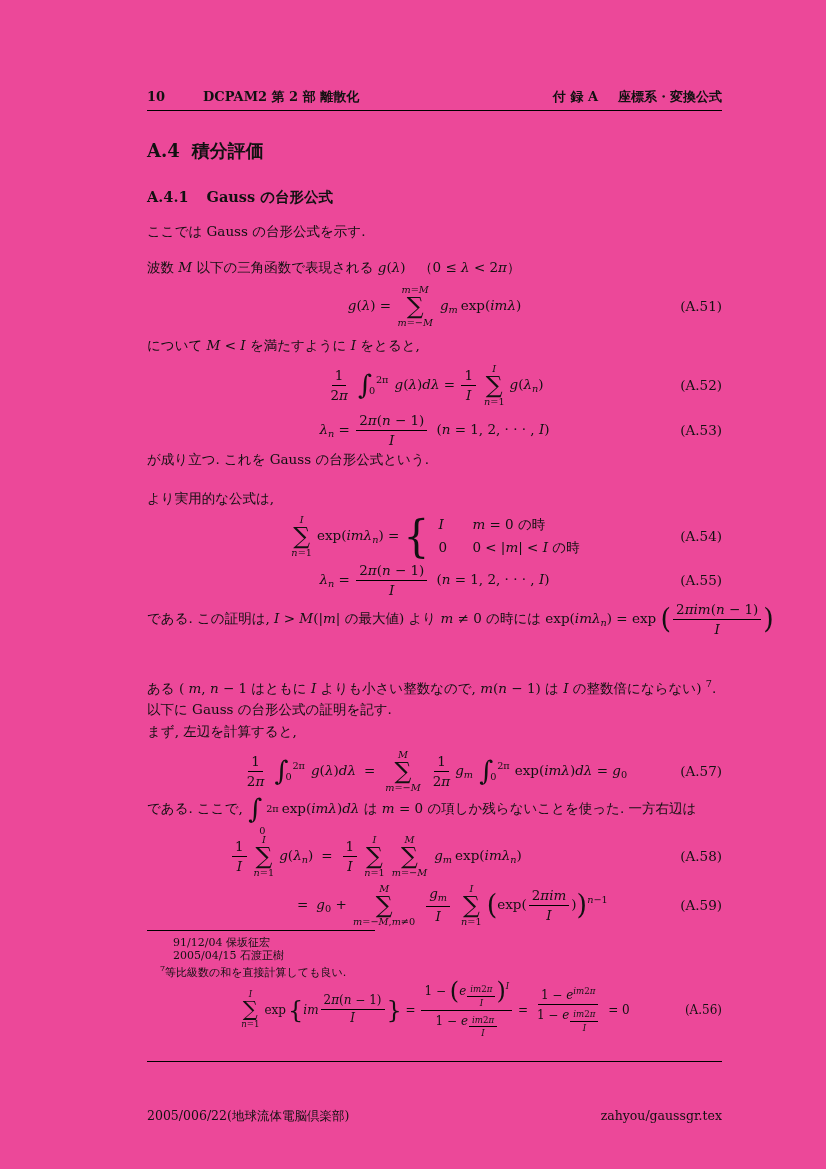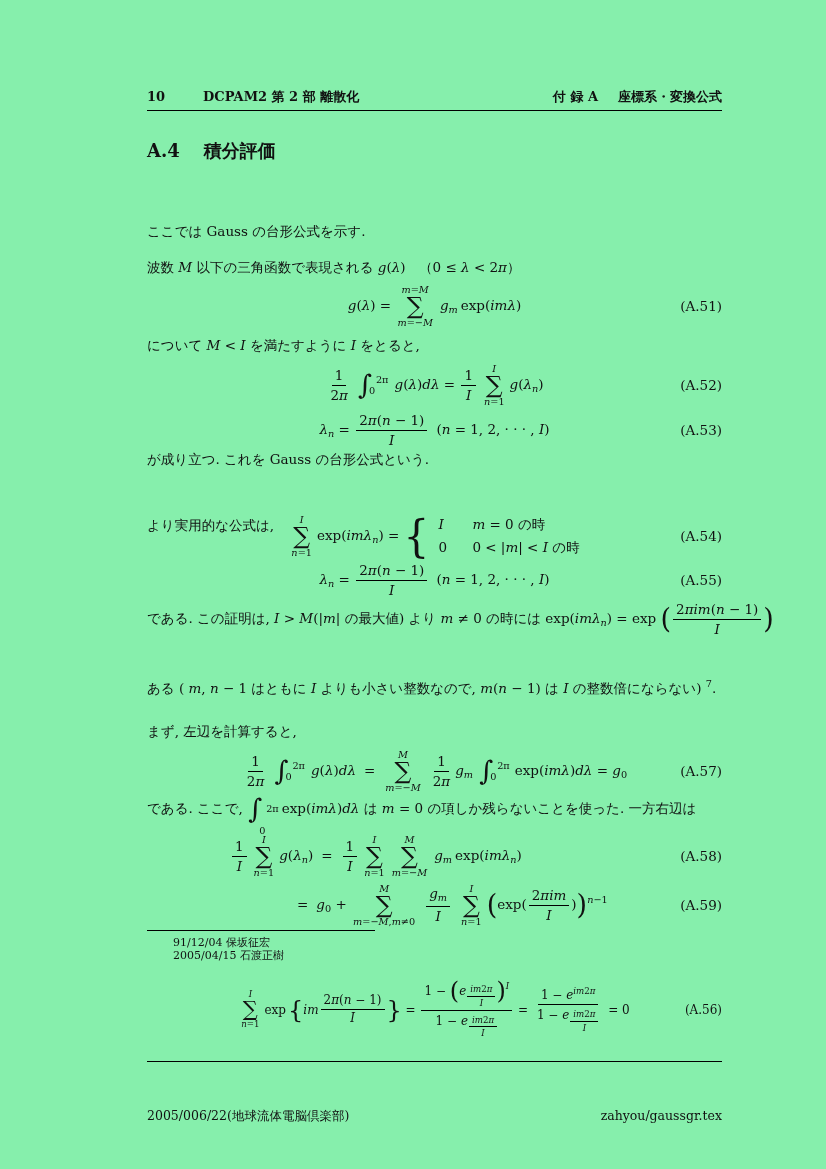--- a/index.html
+++ b/index.html
@@ -1,31 +1,31 @@
 <!DOCTYPE html>
 <html><head>
 <meta charset="utf-8">
 <style>
   html,body{margin:0;padding:0;background:#ffffff;}
-  .page{position:relative;width:826px;height:1169px;background:#86efac;color:#111;
+  .page{position:relative;width:826px;height:1169px;background:#ec4899;color:#111;
         font-family:"DejaVu Serif","Liberation Serif",serif;overflow:hidden;}
   .content{position:absolute;left:147px;top:0;width:575px;height:100%;}
   .abs{position:absolute;left:0;right:0;}
   
   .hdr{display:flex;align-items:baseline;font-size:13px;}
   .hdr-num{font-weight:bold;margin-right:38px;}
   .hdr-lt{font-weight:bold;text-align:right;}
   .hdr-right{margin-left:auto;display:flex;}
   .hdr-ra{font-weight:bold;margin-right:20px;}
   .hdr-rt{font-weight:bold;}
   .rule{border-top:1.2px solid #000;height:0;}
   .ftr{display:flex;justify-content:space-between;font-size:12.5px;}
   
   .h1{font-size:18px;font-weight:bold;}
-  .h1 .hnum{margin-right:24px;}
+  .h1 .hnum{margin-right:12px;}
   .h2{font-size:14.5px;font-weight:bold;}
   .h2 .hnum{margin-right:18px;}
   
   .para{font-size:13.5px;line-height:22px;white-space:nowrap;}
   
   .eq{display:flex;justify-content:center;align-items:center;font-size:13.5px;white-space:nowrap;}
   .eq.left{justify-content:flex-start;}
   .eqlabel{position:absolute;right:0;top:50%;transform:translateY(-50%);font-size:13.5px;margin-left:40px;}
   .eq-fn{font-size:12px;}
   .eq-fn .eqlabel{font-size:12px;}
@@ -75,20 +75,23 @@
       <span class="hdr-right">
         <span class="hdr-ra">付 録 A</span>
         <span class="hdr-rt">座標系・変換公式</span>
       </span>
     </div>
     <div class="abs rule" style="top:110px"></div>
 
     <div class="abs h1" style="top:139px">
       <span class="hnum">A.4</span><span>積分評価</span>
     </div>
+    <div class="abs h2" style="top:188px">
+      <span class="hnum">A.4.1</span><span>Gauss の台形公式</span>
+    </div>
 
     <div class="abs para" style="top:220px"><span class="mj">ここでは Gauss の台形公式を示す.</span></div>
     <div class="abs para" style="top:256px"><span class="mj">波数 </span><span class="mi">M</span><span class="mj"> 以下の三角函数で表現される </span><span class="mi">g</span><span class="mr">(</span><span class="mi">λ</span><span class="mr">)</span><span class="mj">　（</span><span class="mr">0 ≤ </span><span class="mi">λ</span><span class="mr"> &lt; 2</span><span class="mi">π</span><span class="mj">）</span></div>
 
     <div class="abs eq" style="top:280px;height:52px">
       <span class="eqbody"><span class="mi">g</span><span class="mr">(</span><span class="mi">λ</span><span class="mr">) = </span><span class="msum">
             <span class="lim"><span class="mi">m</span><span class="mr">=</span><span class="mi">M</span></span>
             <span class="sumg">∑</span>
             <span class="lim"><span class="mi">m</span><span class="mr">=−</span><span class="mi">M</span></span>
           </span><span class="msp" style="width: 5px;"></span><span class="mi">g</span><span class="msub"><span class="mi">m</span></span><span class="msp" style="width: 3px;"></span><span class="mr">exp(</span><span class="mi">imλ</span><span class="mr">)</span></span>
@@ -119,21 +122,21 @@
     </div>
     <div class="abs eq" style="top:412px;height:36px">
       <span class="eqbody"><span class="mi">λ</span><span class="msub"><span class="mi">n</span></span><span class="mr"> = </span><span class="mfrac">
             <span class="fnum"><span class="mr">2</span><span class="mi">π</span><span class="mr">(</span><span class="mi">n</span><span class="mr"> − 1)</span></span>
             <span class="fden"><span class="mi">I</span></span>
           </span><span class="msp" style="width: 7px;"></span><span class="mr">(</span><span class="mi">n</span><span class="mr"> = 1, 2, · · · , </span><span class="mi">I</span><span class="mr">)</span></span>
       <span class="eqlabel">(A.53)</span>
     </div>
 
     <div class="abs para" style="top:448px"><span class="mj">が成り立つ. これを Gauss の台形公式という.</span></div>
-    <div class="abs para" style="top:514px"><span class="mj">より実用的な公式は,</span></div>
+    <div class="abs para" style="top:487px"><span class="mj">より実用的な公式は,</span></div>
 
     <div class="abs eq" style="top:510px;height:52px">
       <span class="eqbody"><span class="msum">
             <span class="lim"><span class="mi">I</span></span>
             <span class="sumg">∑</span>
             <span class="lim"><span class="mi">n</span><span class="mr">=1</span></span>
           </span><span class="msp" style="width: 3px;"></span><span class="mr">exp(</span><span class="mi">imλ</span><span class="msub"><span class="mi">n</span></span><span class="mr">) = </span><span class="mcases">
             <span class="cbrace">{</span>
             <span class="ccol">
               <span class="crow">
@@ -155,20 +158,21 @@
           </span><span class="msp" style="width: 7px;"></span><span class="mr">(</span><span class="mi">n</span><span class="mr"> = 1, 2, · · · , </span><span class="mi">I</span><span class="mr">)</span></span>
       <span class="eqlabel">(A.55)</span>
     </div>
 
     <div class="abs para" style="top:601px"><span class="mj">である. この証明は, </span><span class="mi">I</span><span class="mr"> &gt; </span><span class="mi">M</span><span class="mr">(|</span><span class="mi">m</span><span class="mr">| </span><span class="mj">の最大値</span><span class="mr">) </span><span class="mj">より </span><span class="mi">m</span><span class="mr"> ≠ 0 </span><span class="mj">の時には </span><span class="mr">exp(</span><span class="mi">imλ</span><span class="msub"><span class="mi">n</span></span><span class="mr">) = exp </span><span class="mbig">(</span><span class="mfrac">
           <span class="fnum"><span class="mr">2</span><span class="mi">πim</span><span class="mr">(</span><span class="mi">n</span><span class="mr"> − 1)</span></span>
           <span class="fden"><span class="mi">I</span></span>
         </span><span class="mbig">)</span></div>
     <div class="abs para" style="top:673px"><span class="mj">ある ( </span><span class="mi">m</span><span class="mr">, </span><span class="mi">n</span><span class="mr"> − 1</span><span class="mj"> はともに </span><span class="mi">I</span><span class="mj"> よりも小さい整数なので, </span><span class="mi">m</span><span class="mr">(</span><span class="mi">n</span><span class="mr"> − 1)</span><span class="mj"> は </span><span class="mi">I</span><span class="mj"> の整数倍にならない) </span><span class="msup"><span class="mr">7</span></span><span class="mr">.</span></div>
 
+    <div class="abs para" style="top:698px"><span class="mj">以下に Gauss の台形公式の証明を記す.</span></div>
     <div class="abs para" style="top:720px"><span class="mj">まず, 左辺を計算すると,</span></div>
 
     <div class="abs eq" style="top:746px;height:50px">
       <span class="eqbody"><span class="mfrac">
             <span class="fnum"><span class="mr">1</span></span>
             <span class="fden"><span class="mr">2</span><span class="mi">π</span></span>
           </span><span class="msp" style="width: 4px;"></span><span class="mint">
             <span class="intg">∫</span>
             <span class="intl">
               <span class="ilt"><span class="mr">2π</span></span>
@@ -236,20 +240,23 @@
           </span><span class="msp" style="width: 3px;"></span><span class="mbig">(</span><span class="mr">exp(</span><span class="mfrac">
             <span class="fnum"><span class="mr">2</span><span class="mi">πim</span></span>
             <span class="fden"><span class="mi">I</span></span>
           </span><span class="mr">)</span><span class="mbig">)</span><span class="msup"><span class="mi">n</span><span class="mr">−1</span></span></span>
       <span class="eqlabel">(A.59)</span>
     </div>
 
     <div class="abs fnrule" style="top:930px"></div>
     <div class="abs fn" style="top:936px">91/12/04 保坂征宏</div>
     <div class="abs fn" style="top:949px">2005/04/15 石渡正樹</div>
+    <div class="abs fn fn7" style="top:962px">
+      <sup>7</sup><span>等比級数の和を直接計算しても良い.</span>
+    </div>
 
     <div class="abs eq eq-fn" style="top:980px;height:60px">
       <span class="eqbody"><span class="msum">
             <span class="lim"><span class="mi">I</span></span>
             <span class="sumg">∑</span>
             <span class="lim"><span class="mi">n</span><span class="mr">=1</span></span>
           </span><span class="msp" style="width: 3px;"></span><span class="mr">exp</span><span class="msp" style="width: 2px;"></span><span class="mbig">{</span><span class="mi">im</span><span class="mfrac">
             <span class="fnum"><span class="mr">2</span><span class="mi">π</span><span class="mr">(</span><span class="mi">n</span><span class="mr"> − 1)</span></span>
             <span class="fden"><span class="mi">I</span></span>
           </span><span class="mbig">}</span><span class="mr"> = </span><span class="mfrac">

